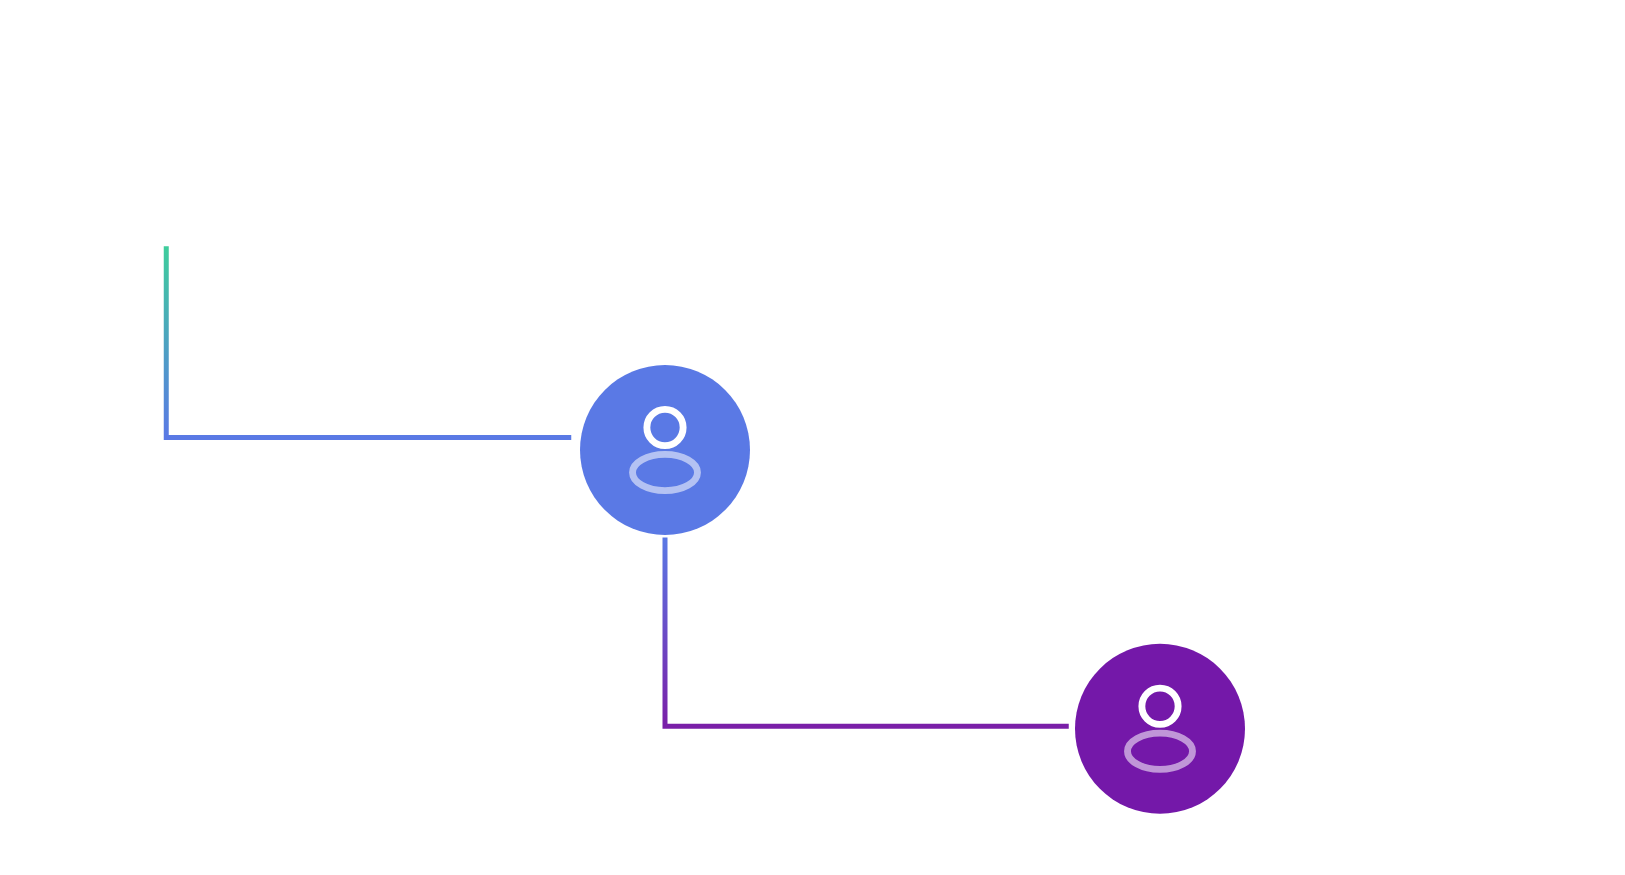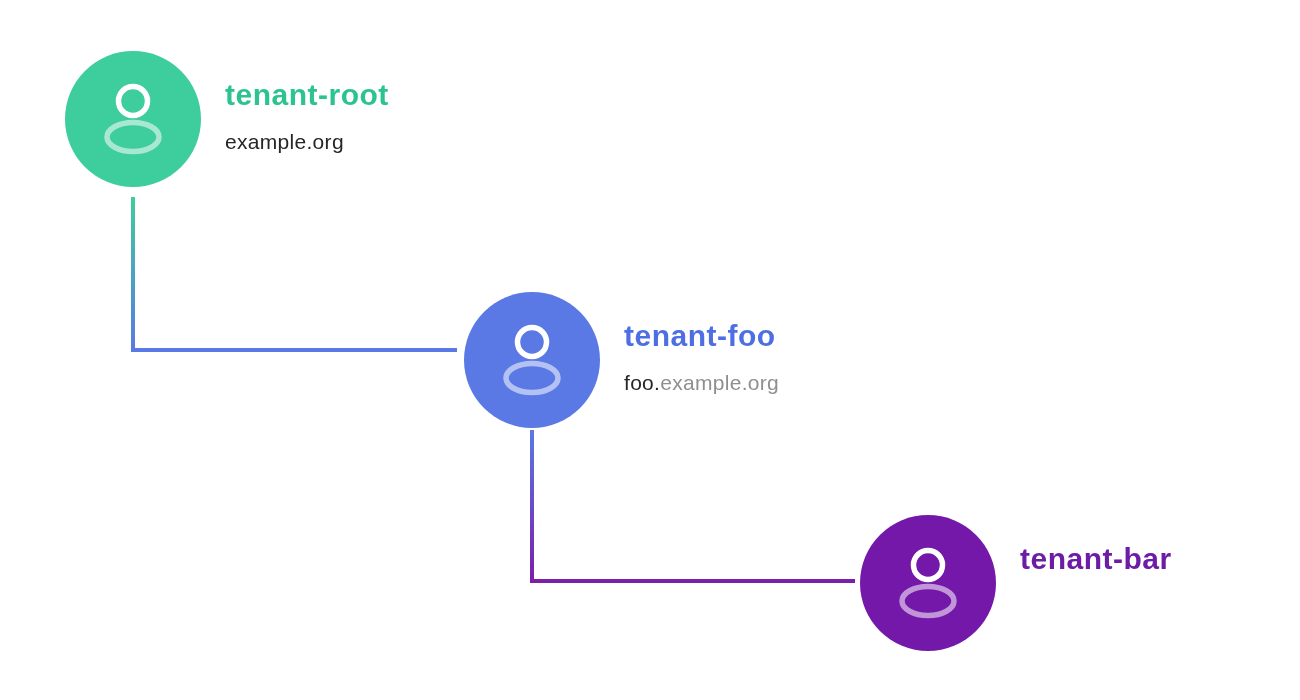--- a/index.html
+++ b/index.html
@@ -61,51 +61,34 @@
       </linearGradient>
       <linearGradient id="gradFooBar" gradientUnits="userSpaceOnUse" x1="532" y1="430" x2="532" y2="581">
         <stop offset="0" stop-color="#5a79e5"></stop>
         <stop offset="1" stop-color="#7a1fa8"></stop>
       </linearGradient>
     </defs>
     <path d="M133 197 L133 350 L457 350" stroke="url(#gradRootFoo)" stroke-width="4"></path>
     <path d="M532 430 L532 581 L855 581" stroke="url(#gradFooBar)" stroke-width="4"></path>
   </svg>
 
-  <div class="node node-root">
-    <div class="avatar" style="background-color: rgb(62, 205, 156);">
-      <svg viewBox="0 0 136 136" xmlns="http://www.w3.org/2000/svg">
-        <circle cx="68" cy="50" r="14.5" fill="none" stroke="#ffffff" stroke-width="5.5"></circle>
-        <ellipse cx="68" cy="86" rx="26" ry="14.5" fill="none" stroke="rgba(255,255,255,0.55)" stroke-width="5.5"></ellipse>
-      </svg>
-    </div>
-    <div class="textcol">
-      <div class="title" style="color: rgb(43, 196, 142);">tenant-root</div>
-      <div class="domain"><span class="domain-dark">example.org</span><span class="domain-gray"></span></div>
-    </div>
-  </div>
 
   <div class="node node-foo">
     <div class="avatar" style="background-color: rgb(90, 121, 229);">
       <svg viewBox="0 0 136 136" xmlns="http://www.w3.org/2000/svg">
         <circle cx="68" cy="50" r="14.5" fill="none" stroke="#ffffff" stroke-width="5.5"></circle>
         <ellipse cx="68" cy="86" rx="26" ry="14.5" fill="none" stroke="rgba(255,255,255,0.55)" stroke-width="5.5"></ellipse>
       </svg>
-    </div>
-    <div class="textcol">
-      <div class="title" style="color: rgb(78, 111, 227);">tenant-foo</div>
-      <div class="domain"><span class="domain-dark">foo.</span><span class="domain-gray">example.org</span></div>
     </div>
   </div>
 
   <div class="node node-bar">
     <div class="avatar" style="background-color: rgb(116, 24, 169);">
       <svg viewBox="0 0 136 136" xmlns="http://www.w3.org/2000/svg">
         <circle cx="68" cy="50" r="14.5" fill="none" stroke="#ffffff" stroke-width="5.5"></circle>
         <ellipse cx="68" cy="86" rx="26" ry="14.5" fill="none" stroke="rgba(255,255,255,0.55)" stroke-width="5.5"></ellipse>
       </svg>
     </div>
     <div class="textcol">
-      <div class="title" style="color: rgb(109, 28, 166);">tenant-bar</div>
     </div>
   </div>
 
 </div>
 
 </body></html>

